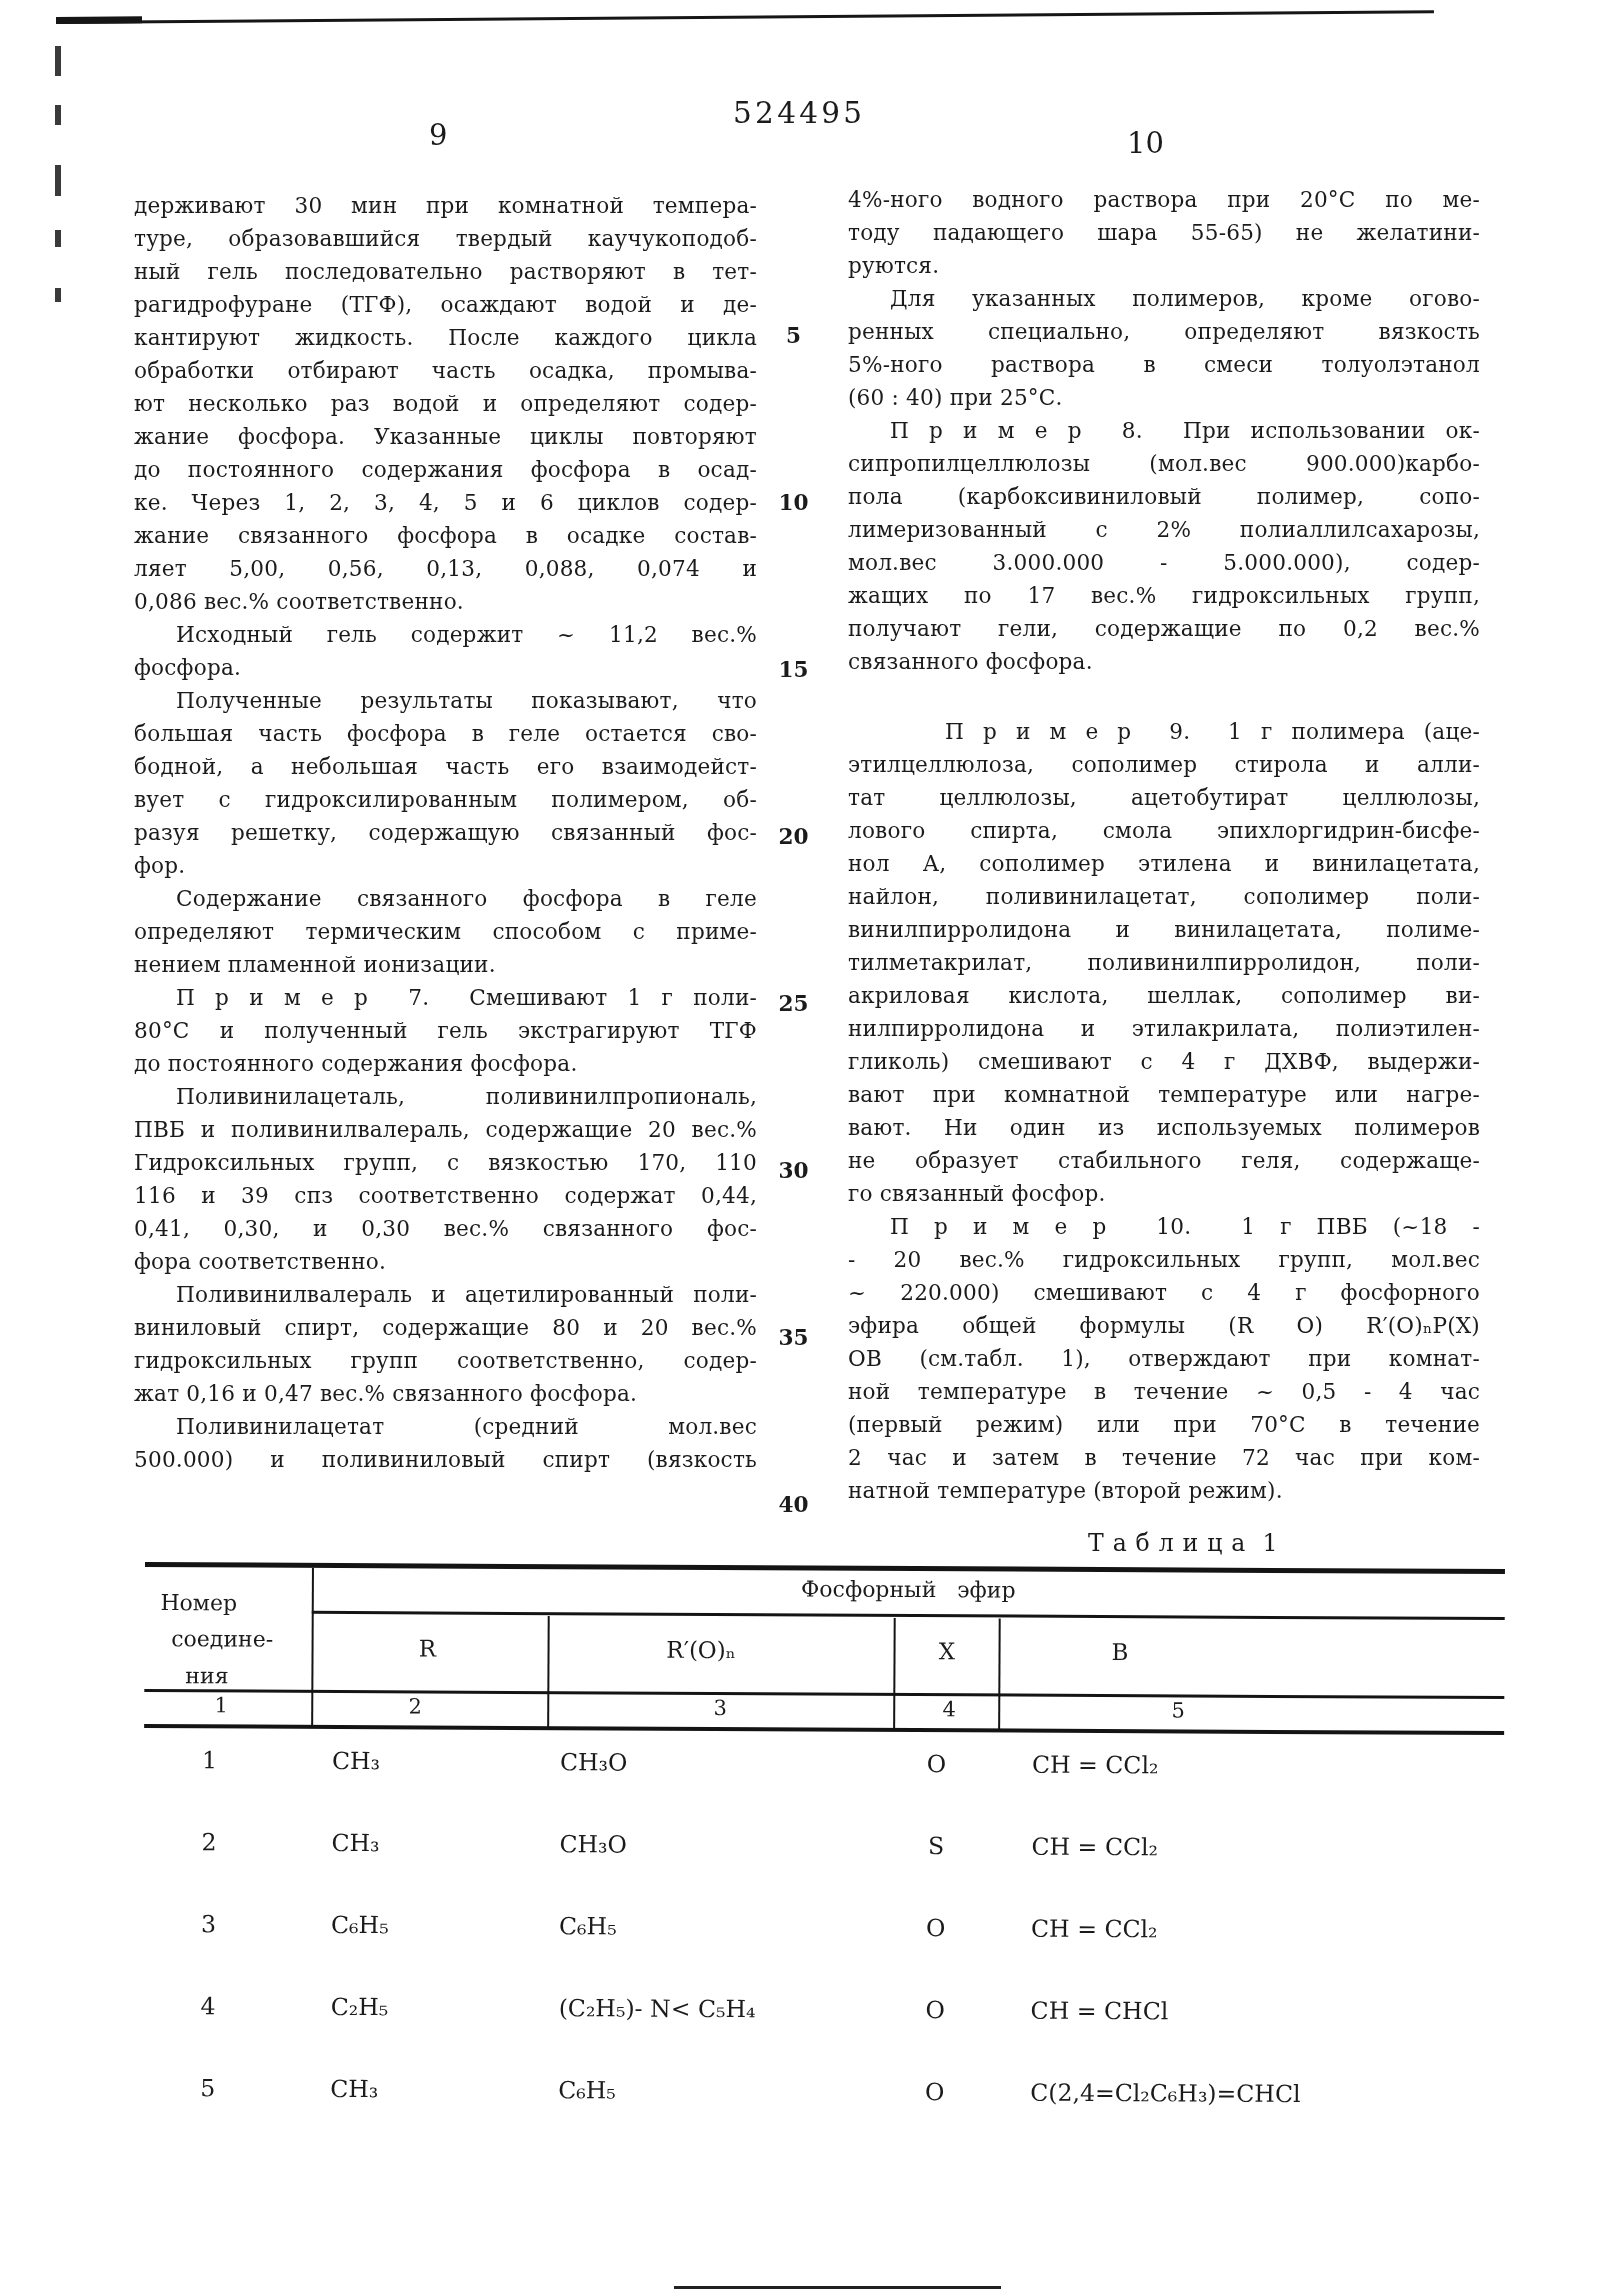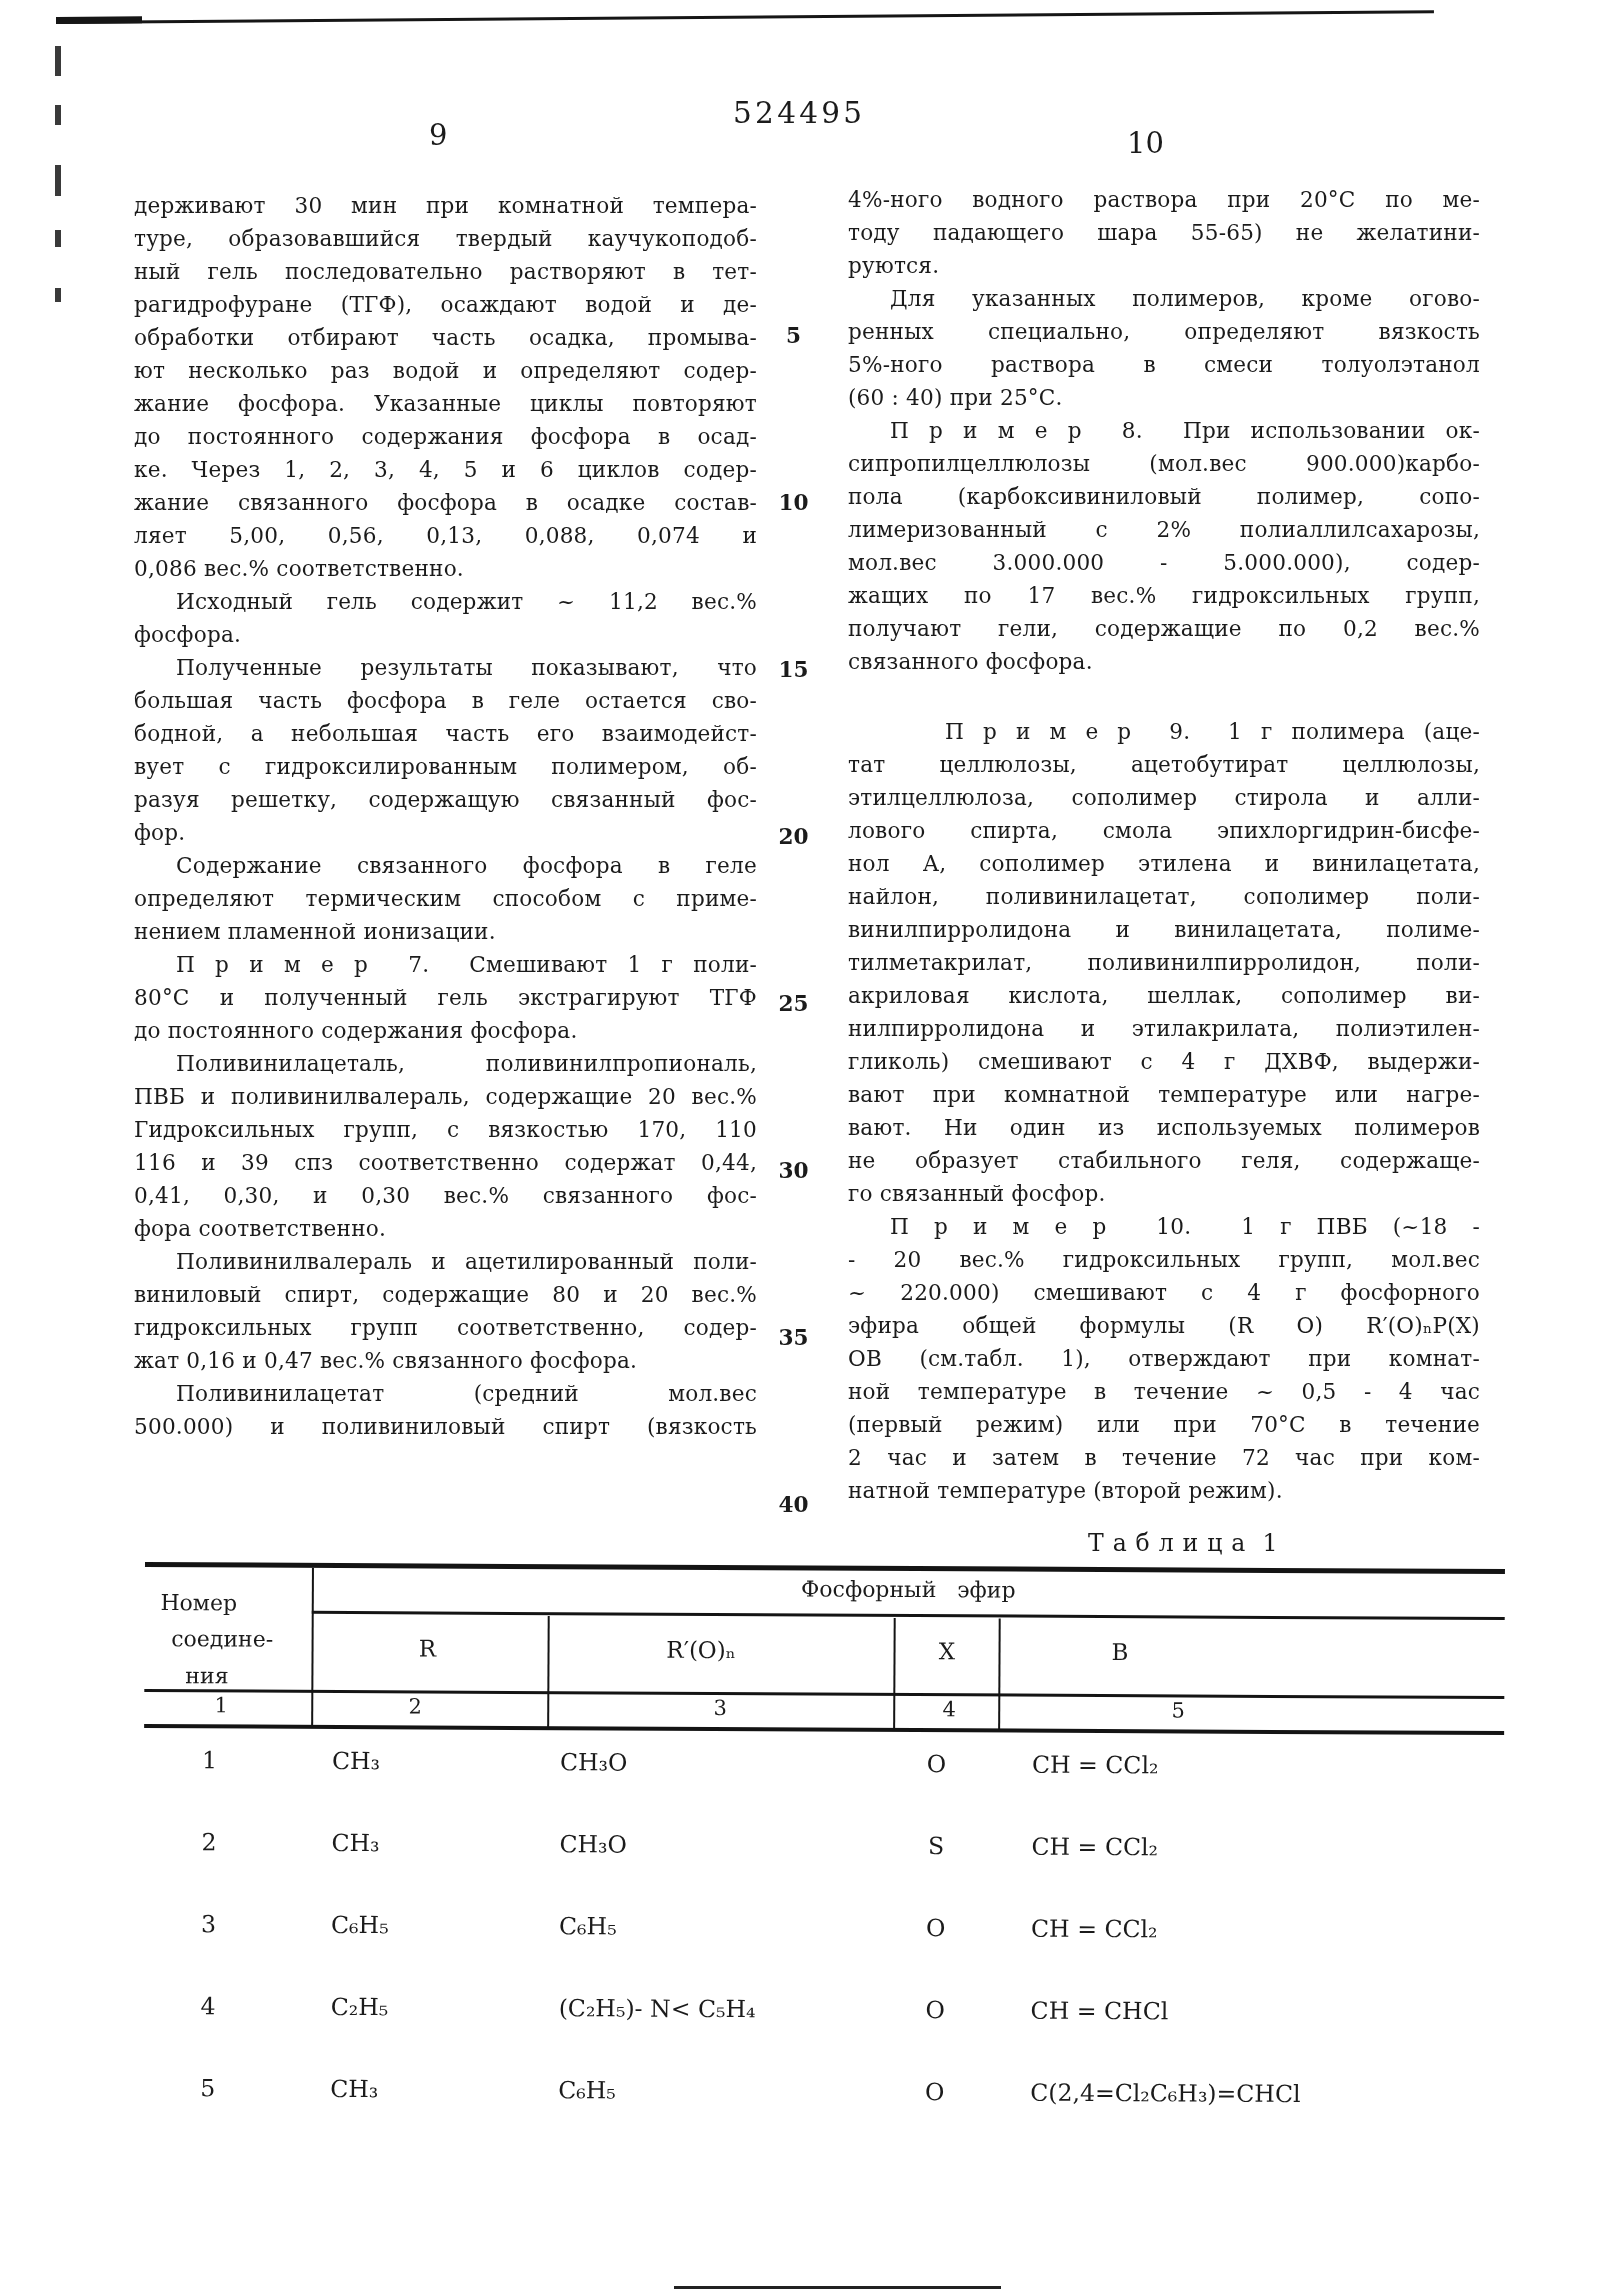--- a/index.html
+++ b/index.html
@@ -118,20 +118,21 @@
   <div class="col" id="left-col">
 
       <div class="ln">держивают 30 мин при комнатной темпера-</div>
 
       <div class="ln">туре, образовавшийся твердый каучукоподоб-</div>
 
       <div class="ln">ный гель последовательно растворяют в тет-</div>
 
       <div class="ln">рагидрофуране (ТГФ), осаждают водой и де-</div>
 
+      <div class="ln">кантируют жидкость. После каждого цикла</div>
 
       <div class="ln">обработки отбирают часть осадка, промыва-</div>
 
       <div class="ln">ют несколько раз водой и определяют содер-</div>
 
       <div class="ln">жание фосфора. Указанные циклы повторяют</div>
 
       <div class="ln">до постоянного содержания фосфора в осад-</div>
 
       <div class="ln">ке. Через 1, 2, 3, 4, 5 и 6 циклов содер-</div>
@@ -223,23 +224,23 @@
       <div class="ln">мол.вес 3.000.000 - 5.000.000), содер-</div>
 
       <div class="ln">жащих по 17 вес.% гидроксильных групп,</div>
 
       <div class="ln">получают гели, содержащие по 0,2 вес.%</div>
 
       <div class="ln end">связанного фосфора.</div>
 
       <div class="ln indent2 gap">П р и м е р&nbsp; 9.&nbsp; 1 г полимера (аце-</div>
 
+      <div class="ln">этилцеллюлоза, сополимер стирола и алли-</div>
+
       <div class="ln">тат целлюлозы, ацетобутират целлюлозы,</div>
-
-      <div class="ln">этилцеллюлоза, сополимер стирола и алли-</div>
 
       <div class="ln">лового спирта, смола эпихлоргидрин-бисфе-</div>
 
       <div class="ln">нол А, сополимер этилена и винилацетата,</div>
 
       <div class="ln">найлон, поливинилацетат, сополимер поли-</div>
 
       <div class="ln">винилпирролидона и винилацетата, полиме-</div>
 
       <div class="ln">тилметакрилат, поливинилпирролидон, поли-</div>

